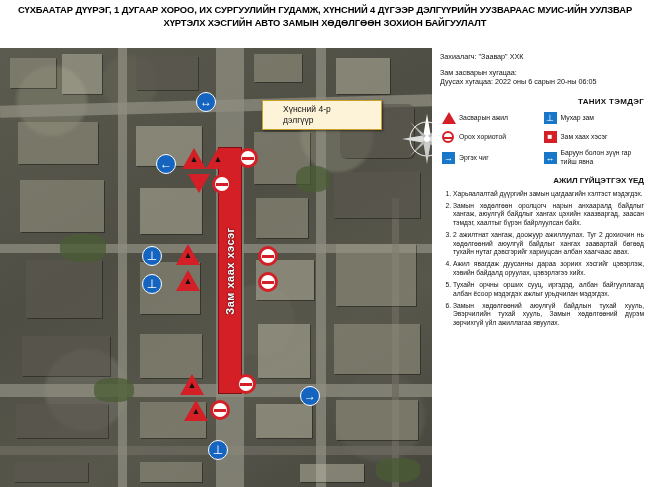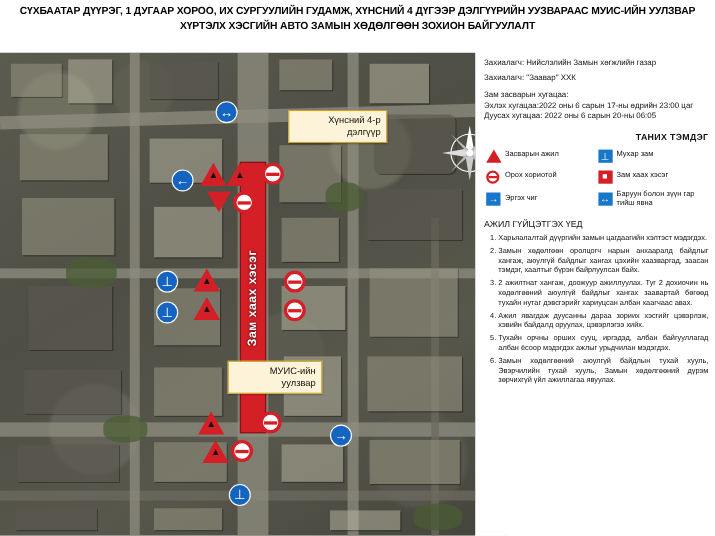--- a/index.html
+++ b/index.html
@@ -106,22 +106,22 @@
   }
 
   
   .callout {
     position: absolute;
     background: #fdf3d8;
     border: 1px solid #c9a227;
     color: #111;
     font-size: 8.5px;
     line-height: 11px;
-    text-align: right;
-    padding: 3px 5px;
+    text-align: left;
+    padding: 3px 20px;
     box-shadow: 1px 1px 2px rgba(0,0,0,.5);
   }
   .callout.c1 { left: 262px; top: 52px; width: 78px; }
   .callout.c2 { left: 207px; top: 280px; width: 74px; }
 
   
   .sign {
     position: absolute;
     width: 20px;
     height: 20px;
@@ -239,22 +239,22 @@
     font-size: 9px; line-height: 12px; text-align: center;
   }
   .lg-ic .redbox {
     position: absolute; left: 0; top: 1px;
     width: 13px; height: 12px; background: #d41f26; color: #fff;
     font-size: 8px; line-height: 12px; text-align: center;
   }
 
   
   .works-title {
-    text-align: left;
-    font-weight: normal;
+    text-align: right;
+    font-weight: bold;
     font-size: 8px;
     margin: 10px 0 4px 0;
   }
   ol.works {
     margin: 0;
     padding-left: 13px;
     font-size: 6.7px;
     line-height: 8.6px;
     text-align: justify;
   }
@@ -311,21 +311,20 @@
     <div class="green" style="left:60px;top:186px;width:46px;height:28px;"></div>
     <div class="green" style="left:296px;top:118px;width:34px;height:26px;"></div>
     <div class="green" style="left:94px;top:330px;width:40px;height:24px;"></div>
     <div class="green" style="left:376px;top:410px;width:44px;height:24px;"></div>
 
     <div class="closed-road">
       <span class="vtext">Зам хаах хэсэг</span>
     </div>
 
     <div class="callout c1">Хүнсний 4-р дэлгүүр</div>
-    <div class="callout c2">МУИС-ийн уулзвар</div>
 
     <div class="sign work" style="left:182px;top:100px;">
       <span class="glyph">▲</span>
     </div>
     <div class="sign work" style="left:206px;top:100px;">
       <span class="glyph">▲</span>
     </div>
     <div class="sign round" style="left:238px;top:100px;">
       <span class="bar"></span>
     </div>
@@ -377,33 +376,28 @@
         <polygon points="46,46 30,32 32,30" fill="#bbbbbb"></polygon>
         <polygon points="46,12 32,28 30,26" fill="#bbbbbb"></polygon>
         <polygon points="12,46 26,30 28,32" fill="#bbbbbb"></polygon>
         <circle cx="29" cy="29" r="3" fill="#ffffff"></circle>
       </svg>
     </div>
   </div>
 
   <div class="panel">
 
-    <div class="meta-line">
-      <span>Захиалагч:</span>
-      <span>Нийслэлийн  Замын хөгжлийн  газар</span>
-    </div>
 
     <div class="meta-line">
       <span>Захиалагч:</span>
       <span>"Заавар"  ХХК</span>
     </div>
 
     <div class="meta-block">
       <div>Зам засварын хугацаа:</div>
-      <div>Эхлэх хугацаа:2022 оны 6 сарын 17-ны өдрийн 23:00 цаг</div>
       <div>Дуусах хугацаа: 2022 оны 6 сарын 20-ны 06:05</div>
     </div>
 
     <div class="sec-title">ТАНИХ ТЭМДЭГ</div>
 
     <div class="legend">
       <div class="lg-ic">
           <span class="tri-r"></span>
         </div>
       <div>Засварын ажил</div>

